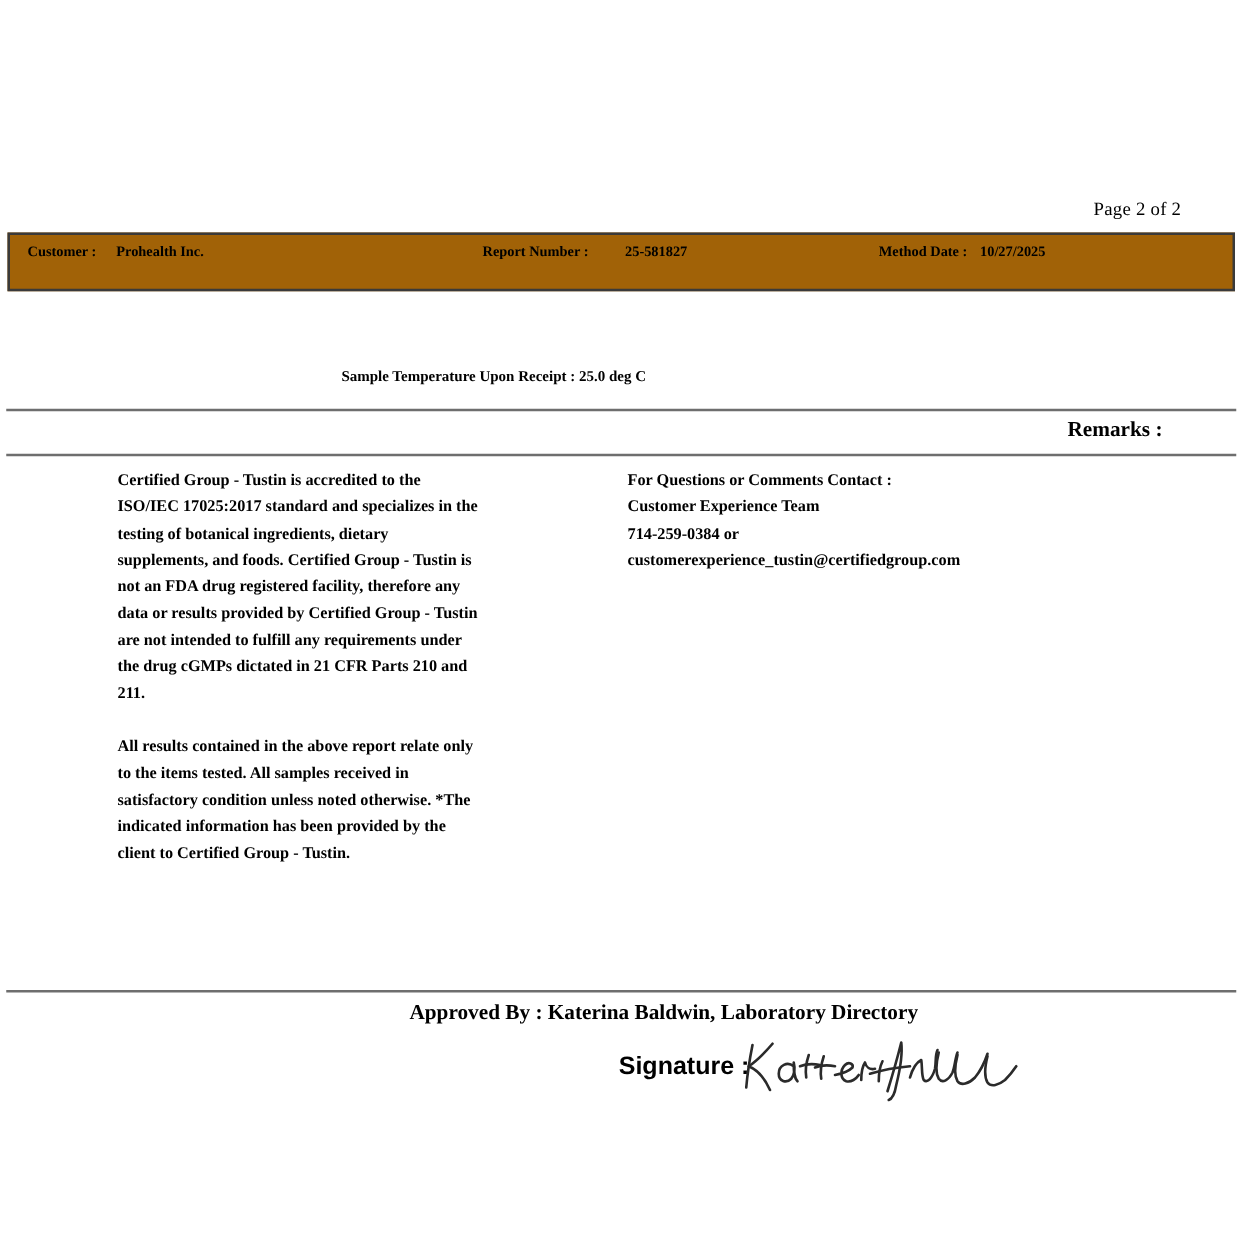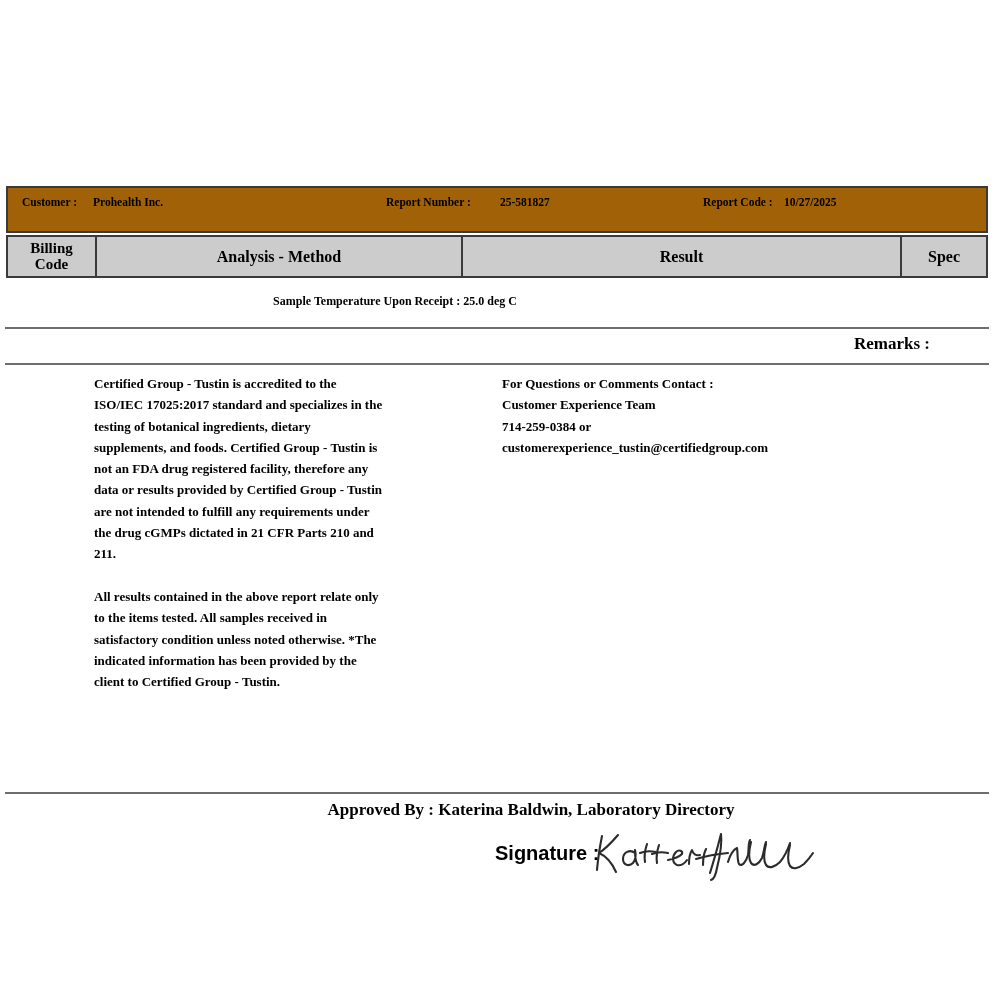--- a/index.html
+++ b/index.html
@@ -213,41 +213,33 @@
     top: -16px;
     width: 270px;
     height: 62px;
   }
 </style>
 </head>
 <body>
 
 <div class="page">
 
+  <div class="page-number">Page 2 of  2</div>
 
   <div class="info-box">
     <div class="info-row">
       <span class="info-cell lbl-customer">Customer :</span>
       <span class="info-cell val-customer">Prohealth Inc.</span>
       <span class="info-cell lbl-reportnum">Report Number :</span>
       <span class="info-cell val-reportnum">25-581827</span>
-      <span class="info-cell lbl-reportdate">Report Code :</span>
+      <span class="info-cell lbl-reportdate">Method Date :</span>
       <span class="info-cell val-reportdate">10/27/2025</span>
     </div>
   </div>
 
-  <div class="table-header">
-    <div class="th th-billing">
-      <span>Billing</span>
-      <span>Code</span>
-    </div>
-    <div class="th th-analysis">Analysis - Method</div>
-    <div class="th th-result">Result</div>
-    <div class="th th-spec">Spec</div>
-  </div>
 
   <div class="sample-temp">Sample Temperature Upon Receipt  :  25.0 deg C</div>
 
   <div class="rule rule-1"></div>
 
   <div class="remarks-label">Remarks  :</div>
 
   <div class="rule rule-2"></div>
 
   <div class="remarks-body">

